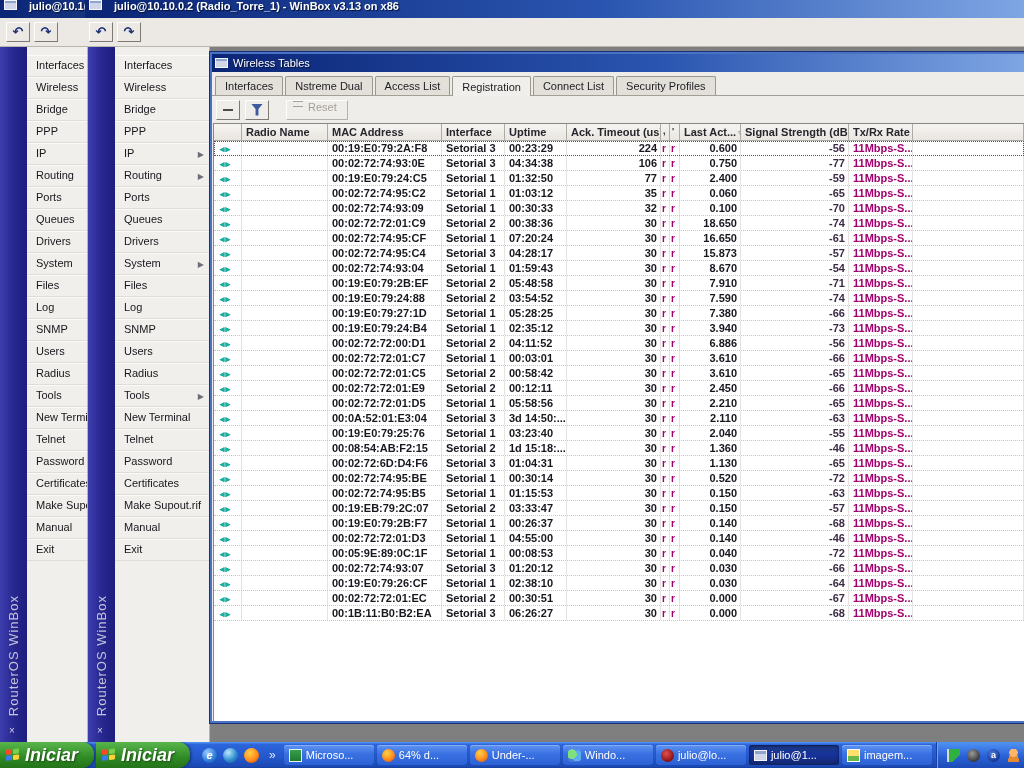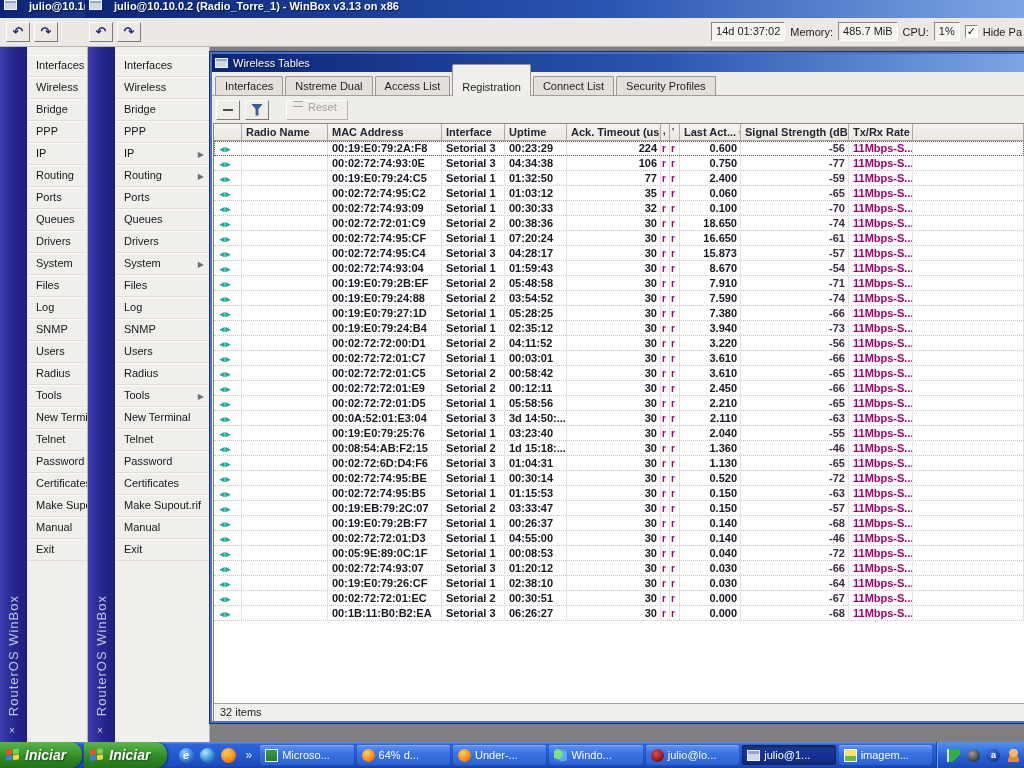--- a/index.html
+++ b/index.html
@@ -31,21 +31,21 @@
   #menu2 { left:115px; width:95px; }
   .mitem { height:22px; line-height:21px; padding-left:9px; color:#16161c; white-space:nowrap; box-shadow:inset 0 -1px #e0ddd7, inset 0 1px #fbfaf8; cursor:default; position:relative; }
   .marrow { position:absolute; right:5px; top:1px; color:#6d6d78; font-size:8px; }
 
   
   #wwin { position:absolute; left:210px; top:52px; width:818px; height:671px; border:2px solid #4a72c4; box-shadow:0 0 0 1px #16307a; background:#efede9; display:flex; flex-direction:column; }
   .wtitle { height:18px; background:linear-gradient(90deg,#0b2576,#2a55b0 55%,#7ea6e4 100%); display:flex; align-items:center; gap:5px; padding-left:3px; flex:0 0 auto; }
   .wtitle .ttext { color:#fff; font-weight:normal; text-shadow:1px 1px 1px #00103a; }
   .tabsrow { flex:0 0 auto; height:24px; padding:3px 0 0 3px; background:#efede9; border-bottom:1px solid #a29f99; display:flex; align-items:flex-end; }
   .tab { padding:3px 9px 3px 9px; background:#e3e0da; border:1px solid #9a978f; border-bottom:none; border-radius:2px 2px 0 0; margin-right:2px; color:#1d1d22; white-space:nowrap; position:relative; }
-  .tab.active { background:#f1efeb; padding-top:16px; margin-bottom:-1px; z-index:2; }
+  .tab.active { background:#f1efeb; padding-top:4px; margin-bottom:-1px; z-index:2; }
   .wtoolbar { flex:0 0 auto; height:27px; background:#efede9; display:flex; align-items:center; gap:5px; padding:0 4px; }
   .tbtn { width:24px; height:20px; background:#efede9; border:1px solid; border-color:#fdfdfb #7d7a74 #7d7a74 #fdfdfb; display:flex; align-items:center; justify-content:center; }
   .minus-glyph { width:10px; height:2px; background:#4c4c4c; }
   .funnel-glyph { width:12px; height:12px; background:#3d5b9d; clip-path:polygon(0 0,100% 0,62% 46%,62% 100%,38% 100%,38% 46%); }
   .resetbtn { height:20px; padding:0 10px 0 6px; border:1px solid; border-color:#fdfdfb #b5b2ac #b5b2ac #fdfdfb; color:#a5a199; display:flex; gap:5px; background:#efede9; }
   .reset-glyph { width:10px; height:6px; border-top:1px solid #a5a199; border-bottom:1px solid #a5a199; }
 
   
   .tablewrap { flex:1; background:#fff; border:1px solid #8a8781; border-bottom:none; margin:0 1px; overflow:hidden; display:flex; flex-direction:column; }
   .grid { display:grid; grid-template-columns:28px 86px 114px 63px 62px 94px 9px 10px 61px 108px 64px minmax(20px,1fr);font-weight:bold; }
@@ -58,21 +58,21 @@
   .tc { border-right:1px solid #e6e3de; padding:1px 0 0 4px; white-space:nowrap; overflow:hidden; color:#17171f; line-height:13px; }
   .tc.ack,.tc.last,.tc.sig { text-align:right; padding-right:3px; padding-left:0; }
   .tc.f1,.tc.f2 { color:#a2006e; font-size:10px; padding-left:1px; }
   .tc.rate { color:#a2006e; }
   .tc.sig { color:#3c2a44; }
   .wicon { color:#14b2a0; font-size:8px; letter-spacing:-2px; text-shadow:0 0 0 #0a7a6e; }
   .statusbar { flex:0 0 auto; height:18px; background:#f1efeb; border-top:1px solid #a29f99; padding:2px 6px; color:#1d1d22; }
 
   
   #taskbar { position:absolute; left:0; top:742px; width:1024px; height:26px; background:linear-gradient(180deg,#5598f6 0%,#2c64da 10%,#2459cd 55%,#1b49b4 95%,#153c99 100%); display:flex; align-items:center; overflow:hidden; }
-  .startbtn { height:26px; padding:0 16px 0 6px; background:linear-gradient(180deg,#59b64b,#2f8a25 60%,#247318); border-radius:0 12px 12px 0; box-shadow:1px 0 3px rgba(0,0,20,.5); display:flex; align-items:center; gap:5px; color:#fff; font-size:14px; font-style:italic; font-weight:bold; text-shadow:1px 1px 2px #1c4a12; flex:0 0 auto; margin-right:2px; }
+  .startbtn { height:26px; padding:0 16px 0 6px; background:linear-gradient(180deg,#59b64b,#2f8a25 60%,#247318); border-radius:0 12px 12px 0; box-shadow:1px 0 3px rgba(0,0,20,.5); display:flex; align-items:center; gap:5px; color:#fff; font-size:18px; font-style:italic; font-weight:bold; text-shadow:1px 1px 2px #1c4a12; flex:0 0 auto; margin-right:2px; }
   .flagicon { width:14px; height:12px; display:grid; grid-template-columns:6px 6px; grid-template-rows:5px 5px; gap:1px; transform:skewY(-6deg); }
   .flagicon i { display:block; border-radius:1px; }
   .flagicon i:nth-child(1){background:#ff4a2a;} .flagicon i:nth-child(2){background:#7ad04a;}
   .flagicon i:nth-child(3){background:#3a7df0;} .flagicon i:nth-child(4){background:#ffd23a;}
   .qlaunch { display:flex; align-items:center; gap:6px; padding:0 6px 0 10px; flex:0 0 auto; }
   .qicon { width:15px; height:15px; border-radius:50%; }
   .qicon.ie { background:radial-gradient(circle at 35% 30%,#9cc8ff,#2b7cd8 60%,#15458f); color:#fff; font-weight:bold; font-style:italic; font-size:11px; line-height:14px; text-align:center; border-radius:50%; }
   .qicon.media-player { background:radial-gradient(circle at 35% 30%,#bfe6ff,#2f8fd0 55%,#134a8c); }
   .qicon.firefox, .ticon.firefox { background:radial-gradient(circle at 38% 32%,#ffd24a,#ff8c1a 55%,#d94300); border-radius:50%; }
   .chev { color:#dce8ff; font-size:12px; padding:0 4px; flex:0 0 auto; }
@@ -106,29 +106,20 @@
       <span class="winicon"></span>
       <span class="ttext">julio@10.10.0.2 (Radio_Torre_1) - WinBox v3.13 on x86</span>
     </div>
   </div>
 
   <div class="apptoolbar">
     <div class="ubtn" style="left:6px">↶</div>
     <div class="ubtn" style="left:34px">↷</div>
     <div class="ubtn" style="left:89px">↶</div>
     <div class="ubtn" style="left:117px">↷</div>
-    <div class="statcluster">
-      <span class="sunken">14d 01:37:02</span>
-      <span>Memory:</span>
-      <span class="sunken">485.7 MiB</span>
-      <span>CPU:</span>
-      <span class="sunken" style="min-width:26px">1%</span>
-      <span class="cb">✓</span>
-      <span>Hide Pa</span>
-    </div>
   </div>
 
   <div class="bluebar" style="left:0">
     <span class="vtext">RouterOS WinBox</span>
     <span class="barx">×</span>
   </div>
   <div class="bluebar" style="left:88px">
     <span class="vtext">RouterOS WinBox</span>
     <span class="barx">×</span>
   </div>
@@ -409,21 +400,21 @@
           </div>
           <div class="grid trow">
             <div class="tc icon"><span class="wicon">◄►</span></div>
             <div class="tc radio"></div>
             <div class="tc mac">00:02:72:72:00:D1</div>
             <div class="tc iface">Setorial 2</div>
             <div class="tc up">04:11:52</div>
             <div class="tc ack">30</div>
             <div class="tc f1">r</div>
             <div class="tc f2">r</div>
-            <div class="tc last">3.220</div>
+            <div class="tc last">6.886</div>
             <div class="tc sig">-56</div>
             <div class="tc rate">11Mbps-S...</div>
             <div class="tc fill"></div>
           </div>
           <div class="grid trow">
             <div class="tc icon"><span class="wicon">◄►</span></div>
             <div class="tc radio"></div>
             <div class="tc mac">00:02:72:72:01:C7</div>
             <div class="tc iface">Setorial 1</div>
             <div class="tc up">00:03:01</div>
@@ -667,21 +658,20 @@
             <div class="tc up">06:26:27</div>
             <div class="tc ack">30</div>
             <div class="tc f1">r</div>
             <div class="tc f2">r</div>
             <div class="tc last">0.000</div>
             <div class="tc sig">-68</div>
             <div class="tc rate">11Mbps-S...</div>
             <div class="tc fill"></div>
           </div>
         </div>
-      <div class="statusbar">32 items</div>
     </div>
   </div>
 
   <div id="taskbar">
     <div class="startbtn">
       <span class="flagicon">
           <i></i>
           <i></i>
           <i></i>
           <i></i>

